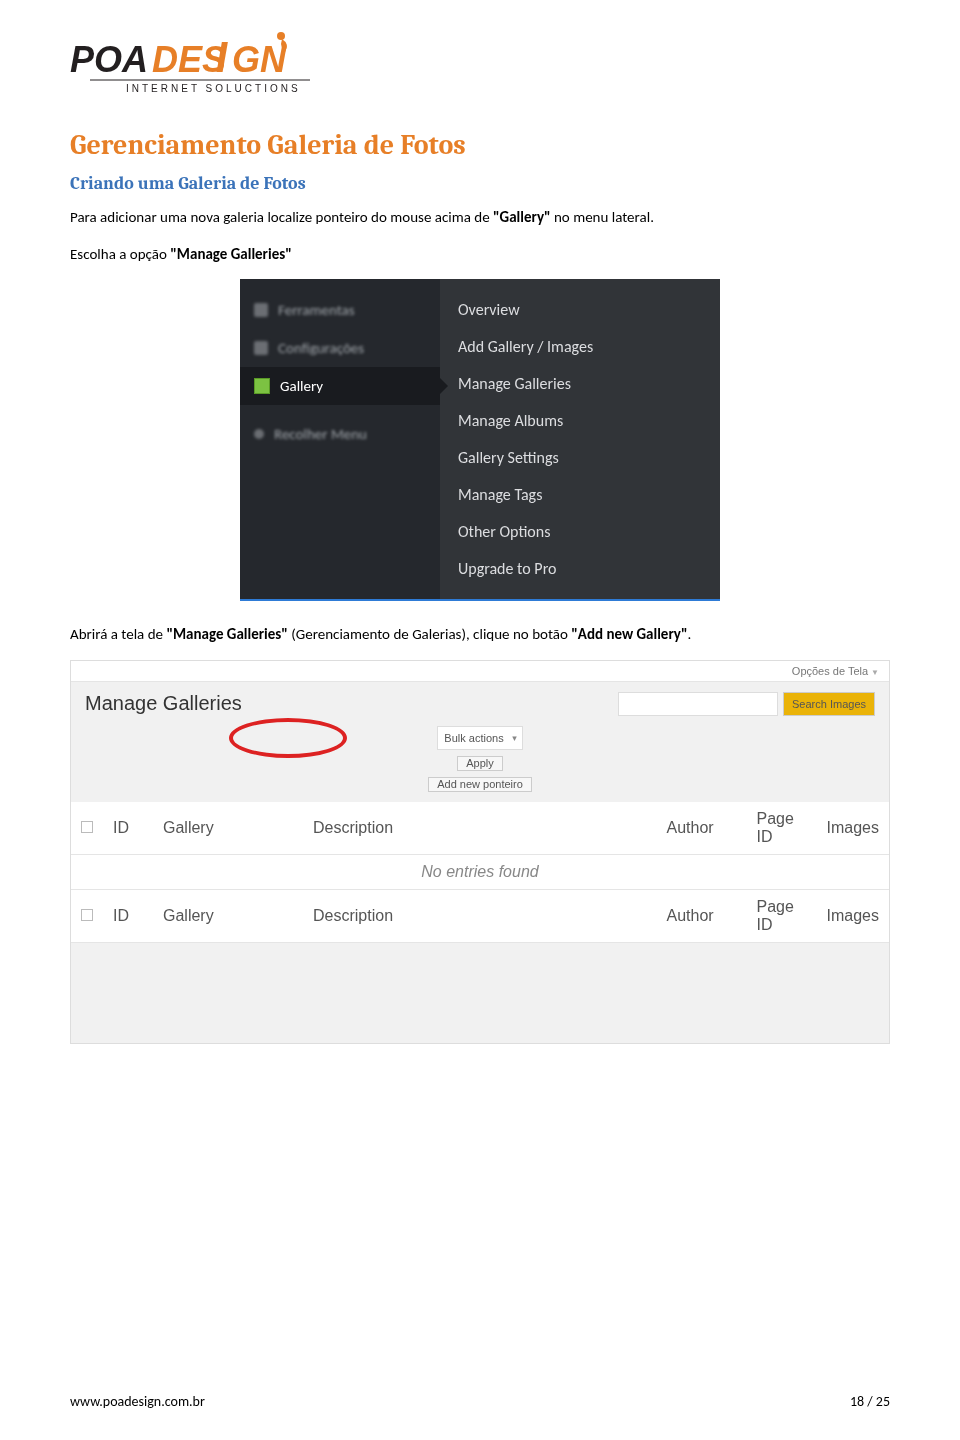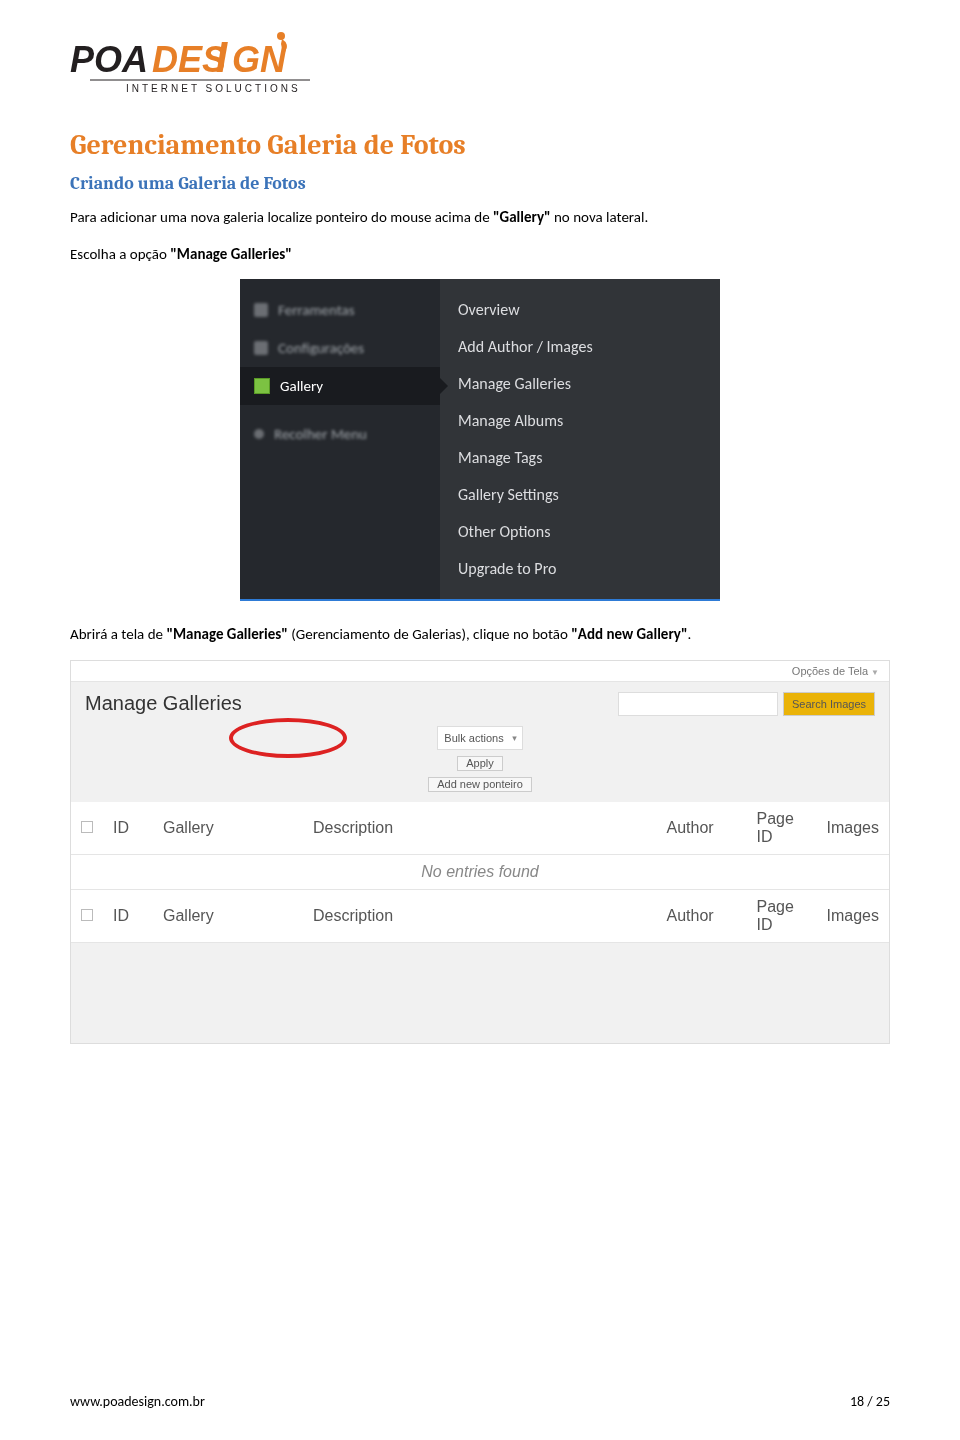--- a/index.html
+++ b/index.html
@@ -248,21 +248,21 @@
     <path d="M212 9 Q 220 14 215 22 Q 212 20 211 14" fill="#e77f27"></path>
     <line x1="20" y1="50" x2="240" y2="50" stroke="#231f20" stroke-width="1"></line>
     <text x="56" y="62" font-family="Arial" font-size="10" letter-spacing="3" fill="#231f20">INTERNET  SOLUCTIONS</text>
   </svg>
 </div>
 
 <h1>Gerenciamento Galeria de Fotos</h1>
 <h2>Criando uma Galeria de Fotos</h2>
 
 <p class="body">
-  <span>Para adicionar uma nova galeria localize ponteiro do mouse acima de </span><span class="b">"Gallery"</span><span> no nova lateral.</span>
+  <span>Para adicionar uma nova galeria localize ponteiro do mouse acima de </span><span class="b">"Gallery"</span><span> no menu lateral.</span>
 </p>
 <p class="body">
   <span>Escolha a opção </span><span class="b">"Manage Galleries"</span>
 </p>
 
 <div class="screenshot1">
   <div class="s1-left">
     <div class="s1-left-item">
       <span class="blur-ic"></span>
       <span>Ferramentas</span>
@@ -275,25 +275,25 @@
       <span class="green-sq"></span>
       <span>Gallery</span>
     </div>
     <div class="s1-left-item" style="margin-top:10px;">
       <span class="blur-dot"></span>
       <span>Recolher Menu</span>
     </div>
   </div>
   <div class="s1-right">
     <div class="s1-menu-item">Overview</div>
-    <div class="s1-menu-item">Add Author / Images</div>
+    <div class="s1-menu-item">Add Gallery / Images</div>
     <div class="s1-menu-item">Manage Galleries</div>
     <div class="s1-menu-item">Manage Albums</div>
+    <div class="s1-menu-item">Gallery Settings</div>
     <div class="s1-menu-item">Manage Tags</div>
-    <div class="s1-menu-item">Gallery Settings</div>
     <div class="s1-menu-item">Other Options</div>
     <div class="s1-menu-item">Upgrade to Pro</div>
   </div>
 </div>
 
 <p class="body">
   <span>Abrirá a tela de </span><span class="b">"Manage Galleries"</span><span> (Gerenciamento de Galerias), clique no botão </span><span class="b">"Add new Gallery"</span><span>.</span>
 </p>
 
 <div class="screenshot2">

